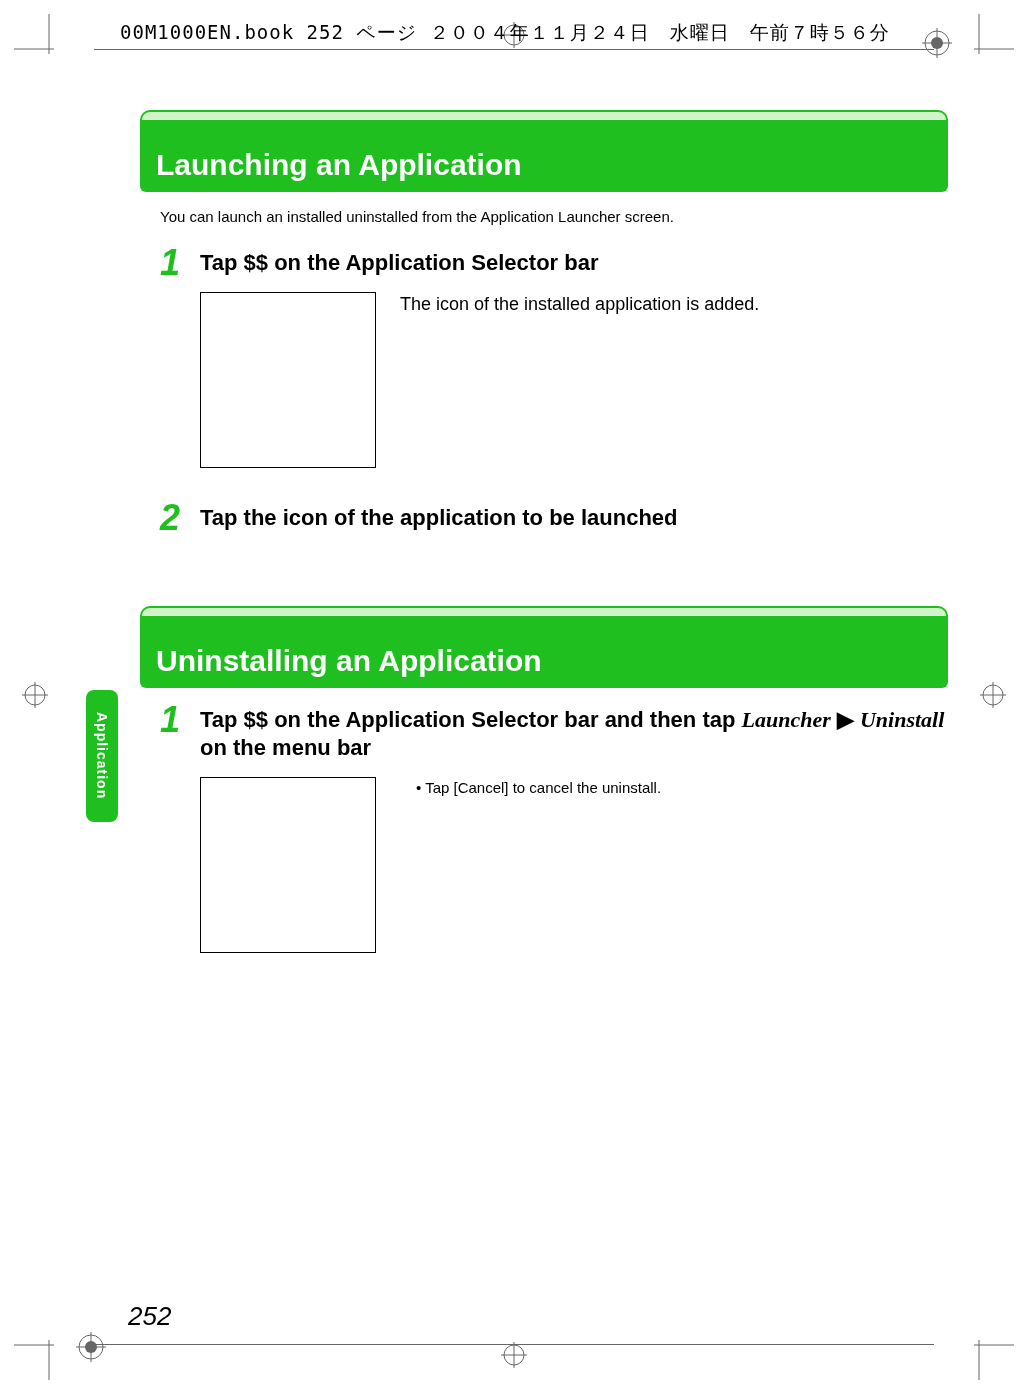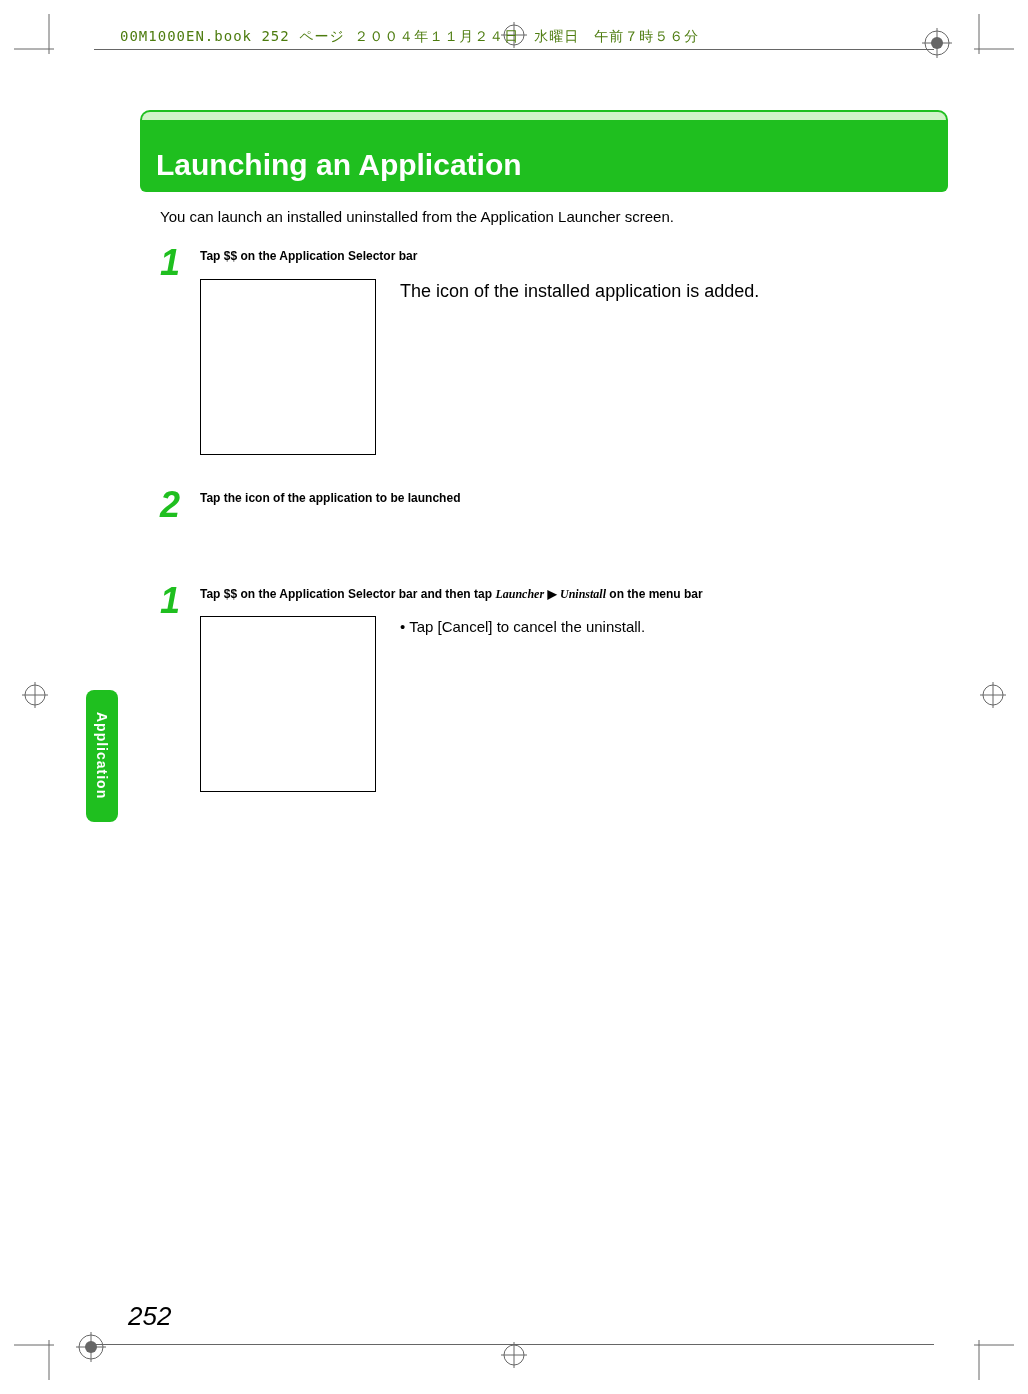--- a/index.html
+++ b/index.html
@@ -21,25 +21,25 @@
     .reg-top { top: 22px; left: 50%; transform: translateX(-50%); }
     .reg-bottom { bottom: 22px; left: 50%; transform: translateX(-50%); }
     .reg-left { left: 22px; top: 50%; transform: translateY(-50%); }
     .reg-right { right: 22px; top: 50%; transform: translateY(-50%); }
     .target-tr { position: absolute; top: 28px; right: 76px; }
     .target-bl { position: absolute; bottom: 28px; left: 76px; }
     .hline-top { position: absolute; top: 49px; left: 94px; right: 94px; height: 1px; background: #666; }
     .hline-bottom { position: absolute; bottom: 49px; left: 94px; right: 94px; height: 1px; background: #666; }
     .header-text {
       position: absolute;
-      top: 28px; left: 120px;
+      top: 20px; left: 120px;
       font-family: "MS Mincho", monospace;
-      font-size: 14px;
+      font-size: 19px;
       letter-spacing: 1px;
-      color: #4d7c0f;
+      color: #000000;
     }
     .page-area {
       position: absolute;
       top: 100px; left: 140px; right: 80px; bottom: 100px;
     }
     .section-heading {
       margin-top: 10px;
       margin-bottom: 14px;
     }
     .heading-cap {
@@ -77,21 +77,21 @@
       font-size: 36px;
       font-weight: 900;
       color: #1fbf1f;
       width: 40px;
       line-height: 1;
       flex-shrink: 0;
       font-style: italic;
     }
     .step-body { flex: 1; padding-top: 4px; }
     .step-title {
-      font-size: 12px;
+      font-size: 22px;
       font-weight: bold;
       line-height: 1.3;
     }
     .step-title .italic { font-style: italic; font-family: "Times New Roman", serif; font-weight: bold; margin-top: 30px; }
     .step-content {
       display: flex;
       margin-top: 14px;
       gap: 24px;
     }
     .image-box {
@@ -100,21 +100,21 @@
       border: 1px solid #000;
       flex-shrink: 0;
     }
     .step-note {
       font-size: 18px;
       line-height: 1.4;
     }
     .bullet-note {
       font-size: 15px;
       line-height: 1.4;
-      margin-left: 0;
+      margin-left: 16px;
     }
     .side-tab {
       position: absolute;
       left: 86px;
       top: 690px;
       width: 32px;
       height: 132px;
       background: #1fbf1f;
       border-radius: 8px;
       display: flex;
@@ -249,20 +249,26 @@
     <div class="step-num">2</div>
     <div class="step-body">
       <div class="step-title">
         <span>Tap the icon of the application to be launched</span>
       </div>
     </div>
   </div>
 
   <div class="section-gap"></div>
 
+  <div class="section-heading">
+    <div class="heading-cap"></div>
+    <div class="heading-bar">
+        <h2>Uninstalling an Application</h2>
+      </div>
+  </div>
 
   <div class="step">
     <div class="step-num">1</div>
     <div class="step-body">
       <div class="step-title">
         <span>Tap $$ on the Application Selector bar and then tap </span><span class="italic">Launcher</span><span class="arrow"> ▶ </span><span class="italic">Uninstall</span><span> on the menu bar</span>
       </div>
       <div class="step-content">
         <div class="image-box"></div>
         <div class="bullet-note">•  Tap [Cancel] to cancel the uninstall.</div>

